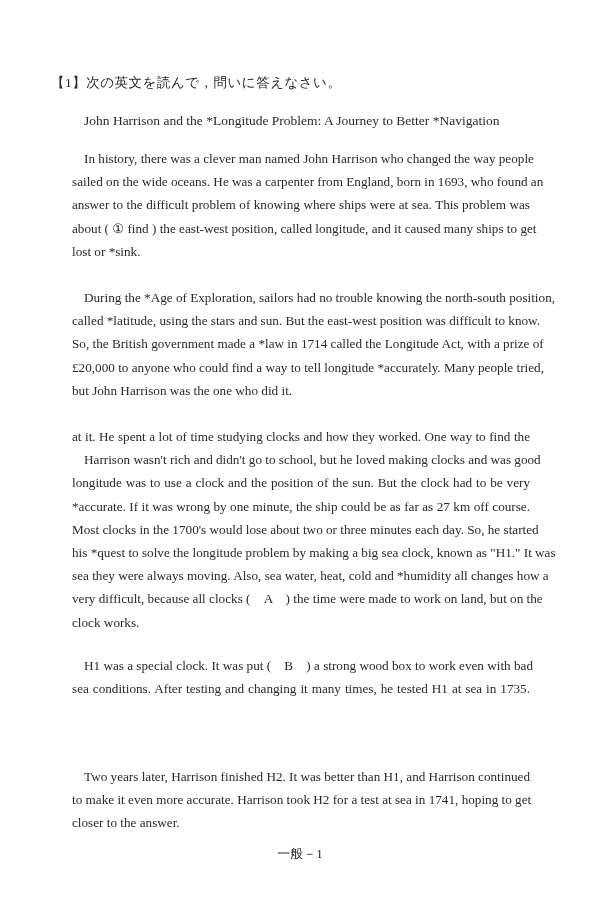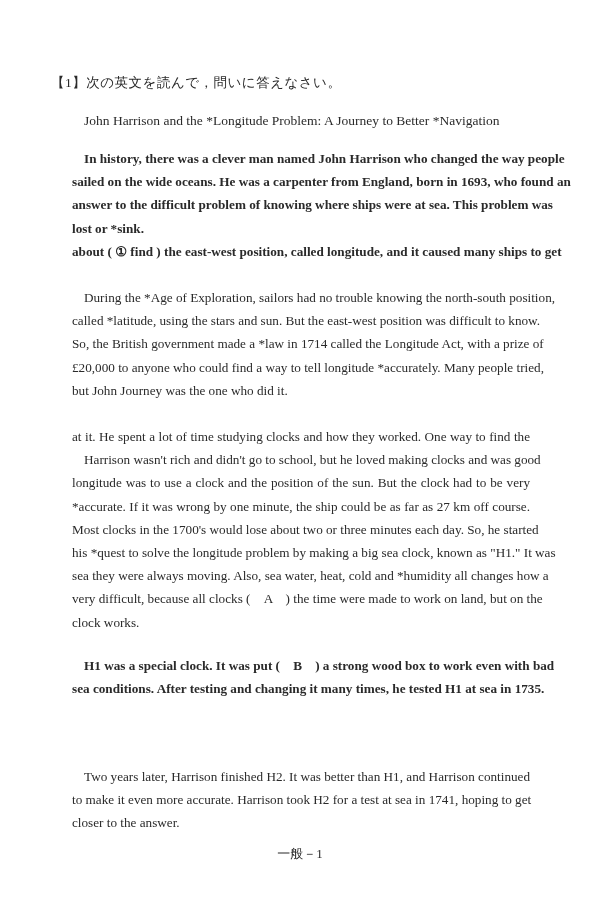--- a/index.html
+++ b/index.html
@@ -5,48 +5,48 @@
   html, body { margin: 0; padding: 0; background: #ffffff; }
   body { width: 600px; height: 900px; position: relative; overflow: hidden;
          font-family: "Liberation Serif", "DejaVu Serif", serif; color: #2a2a2a; }
   .page { position: absolute; left: 0; top: 0; width: 588px; height: 900px; }
   .heading { position: absolute; left: 51px; top: 74px; font-size: 13.5px; letter-spacing: 0.5px; white-space: nowrap; }
   .subtitle { position: absolute; left: 84px; top: 113px; font-size: 13.5px; white-space: nowrap; }
   .para { position: absolute; left: 72px; width: 458px; font-size: 13.2px; line-height: 23.2px; }
   .line { display: block; white-space: nowrap; text-align: justify; text-align-last: justify; height: 23.2px; }
   .line.indent { padding-left: 12px; }
   .line.last { text-align-last: left; }
-  #p1 { top: 147px; font-weight: bold; }
+  #p1 { top: 147px; }
   #p2 { top: 286px; }
   #p3 { top: 425px; }
-  #p4 { top: 654px; font-weight: bold; }
+  #p4 { top: 654px; }
   #p5 { top: 765px; font-family: Liberation Serif, serif; }
   .footer { position: absolute; left: 0; width: 600px; top: 845px; text-align: center; font-size: 13px; }
 </style>
 </head>
 <body>
 
 <div class="page">
   <div class="heading">【1】次の英文を読んで，問いに答えなさい。</div>
   <div class="subtitle">John Harrison and the *Longitude Problem: A Journey to Better *Navigation</div>
 
   <div class="para" id="p1">
     <span class="line indent">In history, there was a clever man named John Harrison who changed the way people</span>
     <span class="line">sailed on the wide oceans. He was a carpenter from England, born in 1693, who found an</span>
     <span class="line">answer to the difficult problem of knowing where ships were at sea. This problem was</span>
+    <span class="line">about ( ① find ) the east-west position, called longitude, and it caused many ships to get</span>
     <span class="line last">lost or *sink.</span>
-    <span class="line">about ( ① find ) the east-west position, called longitude, and it caused many ships to get</span>
   </div>
 
   <div class="para" id="p2">
     <span class="line indent">During the *Age of Exploration, sailors had no trouble knowing the north-south position,</span>
     <span class="line">called *latitude, using the stars and sun. But the east-west position was difficult to know.</span>
     <span class="line">So, the British government made a *law in 1714 called the Longitude Act, with a prize of</span>
     <span class="line">£20,000 to anyone who could find a way to tell longitude *accurately. Many people tried,</span>
-    <span class="line last">but John Journey was the one who did it.</span>
+    <span class="line last">but John Harrison was the one who did it.</span>
   </div>
 
   <div class="para" id="p3">
     <span class="line">at it. He spent a lot of time studying clocks and how they worked. One way to find the</span>
     <span class="line indent">Harrison wasn't rich and didn't go to school, but he loved making clocks and was good</span>
     <span class="line">longitude was to use a clock and the position of the sun. But the clock had to be very</span>
     <span class="line">*accurate. If it was wrong by one minute, the ship could be as far as 27 km off course.</span>
     <span class="line">Most clocks in the 1700's would lose about two or three minutes each day. So, he started</span>
     <span class="line">his *quest to solve the longitude problem by making a big sea clock, known as "H1." It was</span>
     <span class="line">sea they were always moving. Also, sea water, heat, cold and *humidity all changes how a</span>

